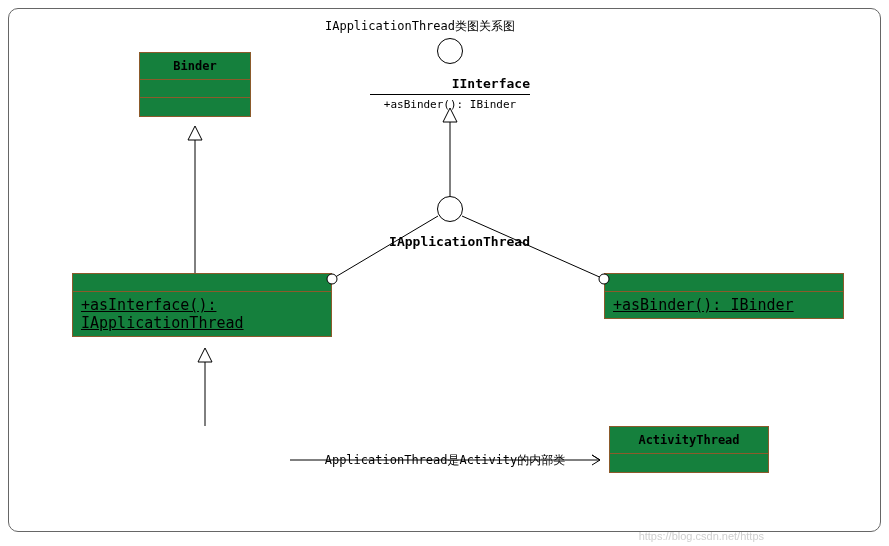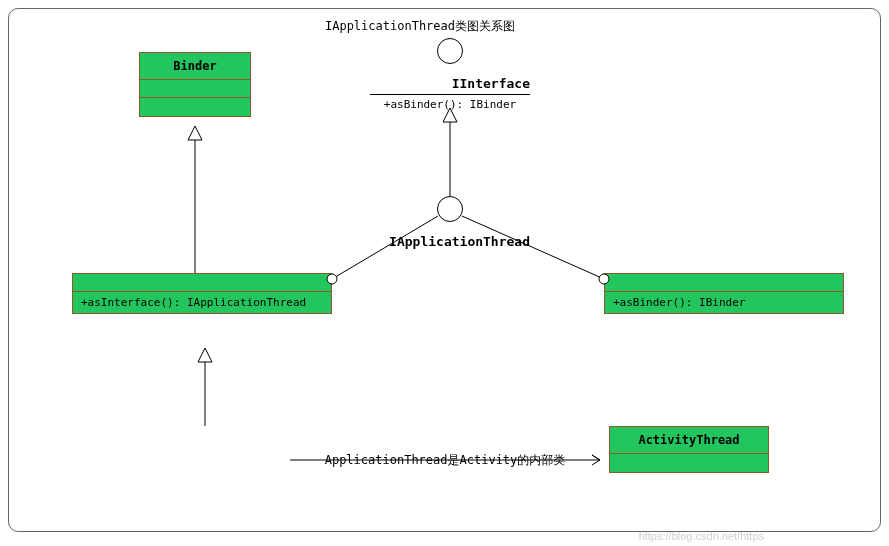--- a/index.html
+++ b/index.html
@@ -1,23 +1,23 @@
 <!DOCTYPE html>
 <html><head>
 <meta charset="utf-8">
 <style>
   * { box-sizing: border-box; margin: 0; padding: 0; }
   body { font-family: "Helvetica", Arial, sans-serif; font-size: 12px; background: #fff; }
   .canvas { position: relative; width: 776px; height: 546px; }
   .outer-border { position: absolute; left: 8px; top: 8px; width: 873px; height: 524px; border: 1px solid #666; border-radius: 10px; }
   .watermark { position: absolute; right: 12px; bottom: 4px; color: #cfcfcf; font-size: 11px; }
 
-  .class-box { position: absolute; border: 1px solid #8b5a2b; background: #22c55e; }
+  .class-box { position: absolute; border: 1px solid #8b5a2b; background: #15803d; }
   .class-header { border-bottom: 1px solid #8b5a2b; text-align: center; font-weight: bold; padding: 6px 8px; font-family: monospace; font-size: 12px; }
-  .class-section { border-bottom: 1px solid #8b5a2b; min-height: 18px; padding: 4px 8px; font-family: monospace; font-size: 11px; }
+  .class-section { border-bottom: 1px solid #8b5a2b; min-height: 18px; padding: 4px 8px; font-family: monospace; font-size: 15px; text-decoration: underline; }
   .class-section:last-child { border-bottom: none; }
 
   .iface-box { position: absolute; text-align: center; }
   .iface-circle { width: 26px; height: 26px; border: 1.5px solid #000; border-radius: 50%; margin: 0 auto; background: #fff; }
   .iface-name { font-weight: bold; font-family: monospace; font-size: 13px; margin-top: 12px; text-align: right; }
   .iface-divider { border-top: 1px solid #000; margin: 3px 0; }
   .iface-method { font-family: monospace; font-size: 11px; }
 
   .label { position: absolute; font-family: monospace; font-size: 12px; text-align: center; }
 

